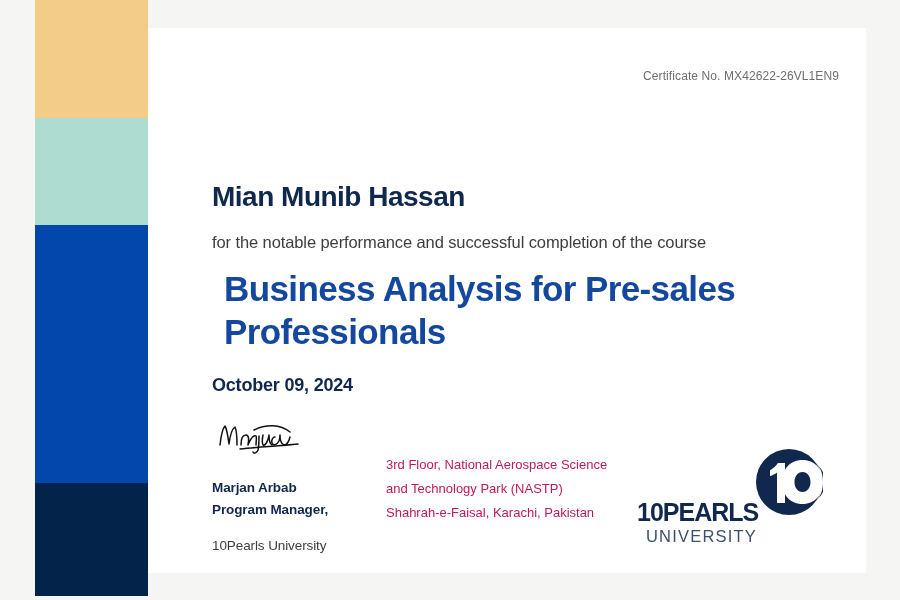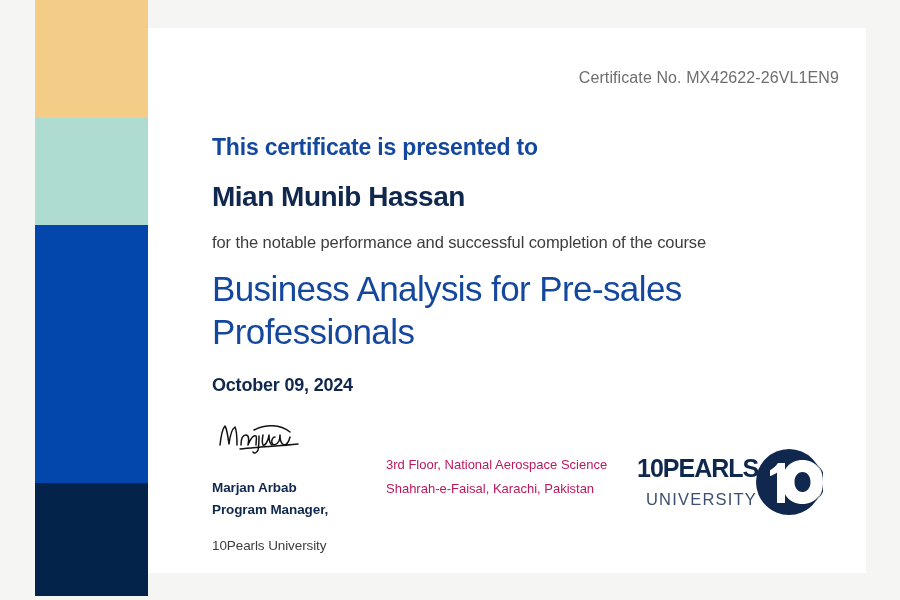--- a/index.html
+++ b/index.html
@@ -46,21 +46,21 @@
     left: 212px;
     top: 28px;
     width: 640px;
     height: 545px;
   }
 
   .cert-no {
     position: absolute;
     right: 13px;
     top: 41px;
-    font-size: 16px;
+    font-size: 12px;
     color: #6e6e6e;
     letter-spacing: .1px;
     white-space: nowrap;
   }
 
   .presented-to {
     position: absolute;
     top: 106px;
     left: 0;
     font-size: 23px;
@@ -84,24 +84,24 @@
     top: 205px;
     left: 0;
     font-size: 16.5px;
     color: #3d3d3d;
     letter-spacing: -.1px;
   }
 
   .course-title {
     position: absolute;
     top: 240px;
-    left: 0;
+    left: 12px;
     width: 600px;
     font-size: 35px;
-    font-weight: normal;
+    font-weight: bold;
     color: #14479e;
     line-height: 1.22;
     letter-spacing: -.6px;
   }
 
   .date {
     position: absolute;
     top: 347px;
     left: 0;
     font-size: 18px;
@@ -173,27 +173,28 @@
     top: 8px;
     width: 120px;
     text-align: right;
   }
   .logo-brand {
     font-size: 25px;
     font-weight: bold;
     color: #10284d;
     letter-spacing: -1px;
     line-height: 1;
+    margin-top: 44px;
   }
   .logo-sub {
     font-size: 16.5px;
     color: #3c4f70;
     letter-spacing: 1.2px;
     line-height: 1;
-    margin-top: 10px;
+    margin-top: 3px;
     text-align: right;
   }
   .logo-mark {
     position: absolute;
     left: 118px;
     top: 0;
     width: 68px;
     height: 68px;
   }
 </style>
@@ -206,21 +207,20 @@
   <div class="band-gold"></div>
   <div class="band-mint"></div>
   <div class="band-blue"></div>
   <div class="band-navy"></div>
 </div>
 
 <div class="content">
 
   <div class="cert-no">Certificate No. MX42622-26VL1EN9</div>
 
-  <div class="presented-to">This certificate is presented to</div>
 
   <div class="recipient">Mian Munib Hassan</div>
 
   <div class="subline">for the notable performance and successful completion of the course</div>
 
   <div class="course-title">Business Analysis for Pre-sales Professionals</div>
 
   <div class="date">October 09, 2024</div>
 
   <div class="footer">
@@ -237,20 +237,21 @@
           <path d="M26 29 C44 27, 66 26, 84 24"></path>
         </g>
       </svg>
       <div class="sig-name">Marjan Arbab</div>
       <div class="sig-role">Program Manager,</div>
       <div class="sig-org">10Pearls University</div>
     </div>
 
     <div class="address">
       <div>3rd Floor, National Aerospace Science</div>
+      <div>and Technology Park (NASTP)</div>
       <div>Shahrah-e-Faisal, Karachi, Pakistan</div>
     </div>
 
     <div class="logo">
       <div class="logo-text">
         <div class="logo-brand">10PEARLS</div>
         <div class="logo-sub">UNIVERSITY</div>
       </div>
       <svg class="logo-mark" viewBox="0 0 68 68">
         <circle cx="34" cy="34" r="33" fill="#10284d"></circle>

